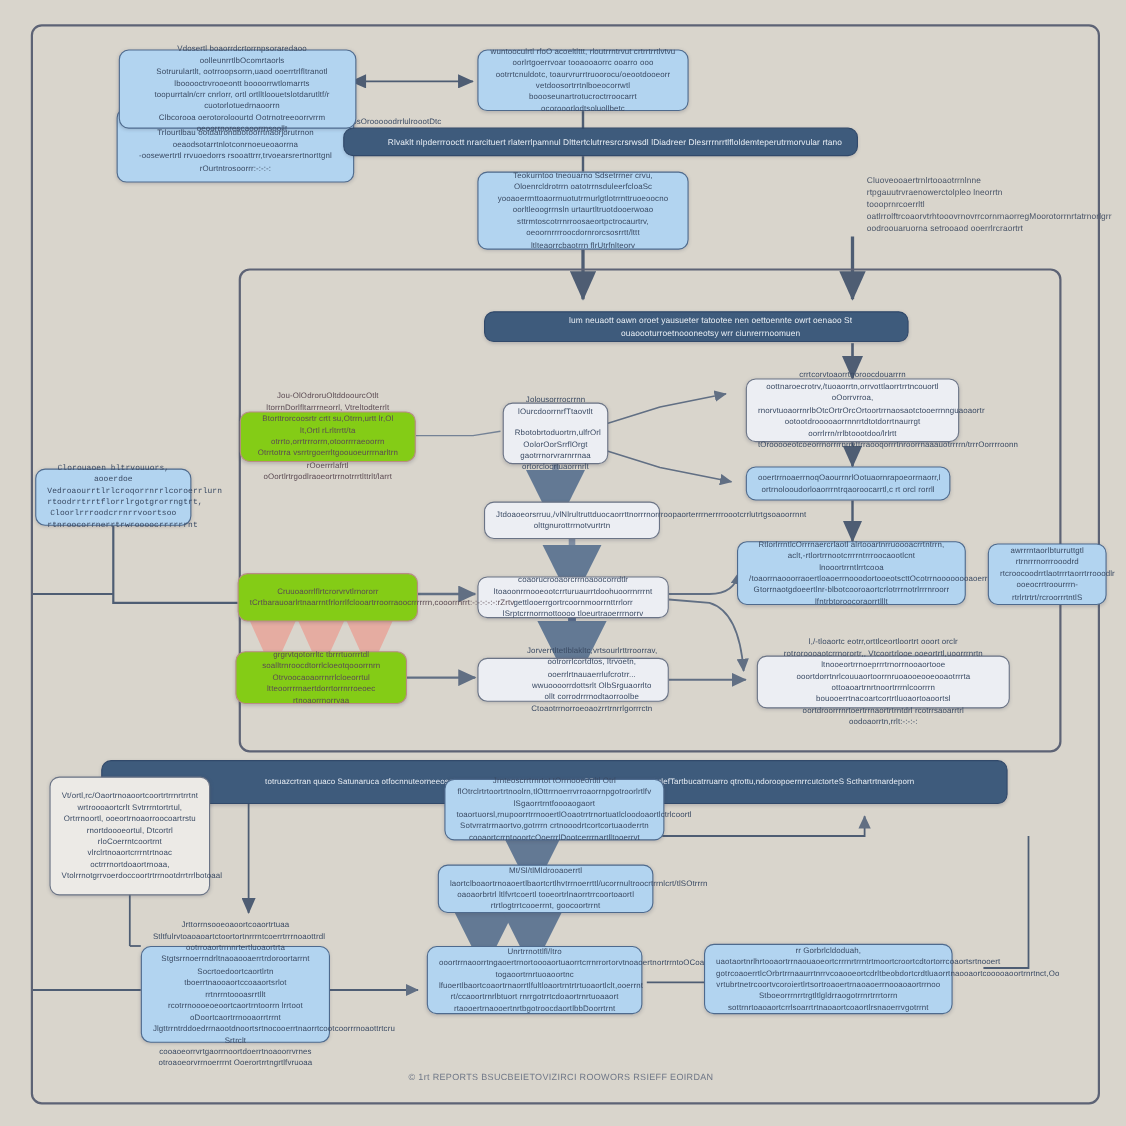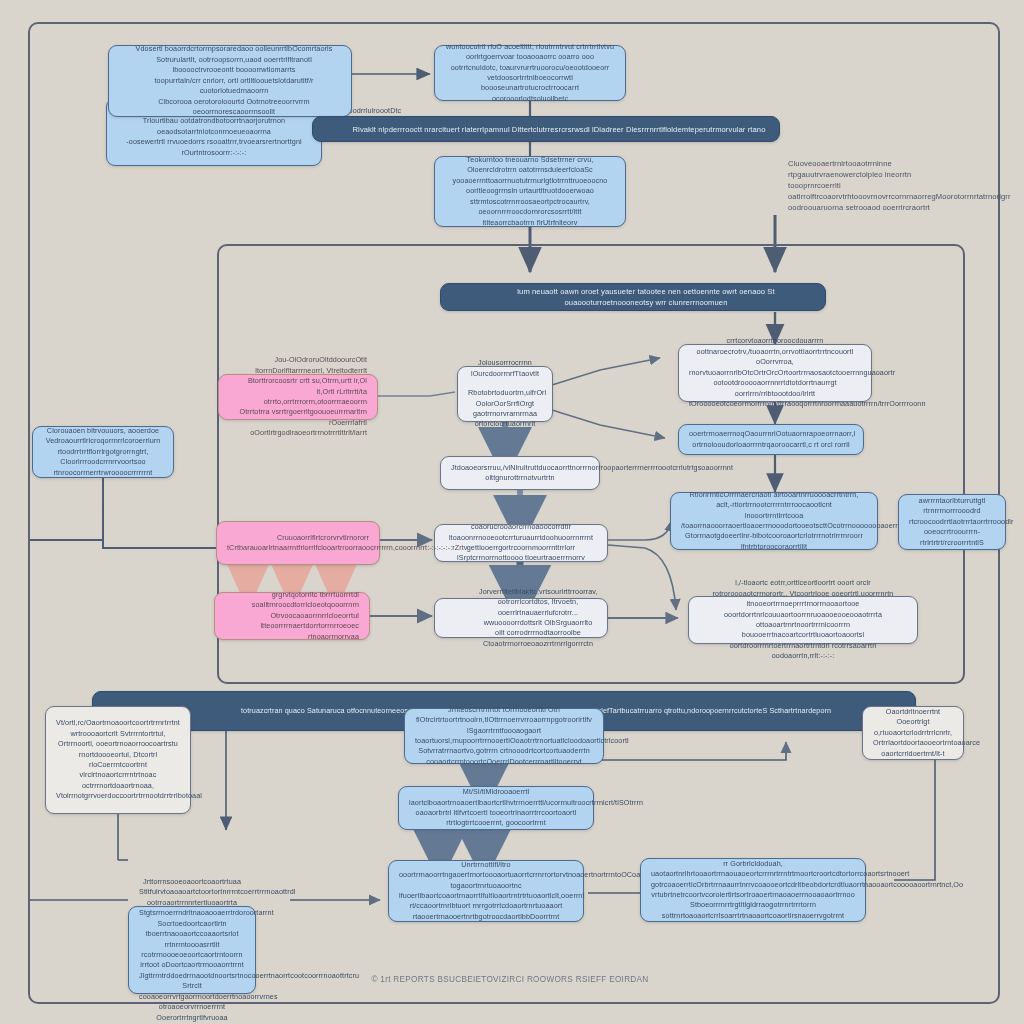--- a/index.html
+++ b/index.html
@@ -34,21 +34,21 @@
     line-height:1.45;
     color:#3a4a63;
     letter-spacing:.1px;
     filter:blur(0.55px);
     box-shadow:0 1px 3px rgba(70,75,90,.22);
   }
   .node .ln{display:block;width:100%;}
 
   .n-blue{background:#b2d4f0;border:1.6px solid #4e6versa;}
   .n-blue{background:#b2d4f0;border:1.6px solid #4e6a8d;}
-  .n-pink{background:#f9a8d4;border:1.6px solid #b98d84;color:#5b4a52;text-align:right;}
+  .n-pink{background:#84cc16;border:1.6px solid #b98d84;color:#5b4a52;}
   .n-pale{background:#eceef3;border:1.6px solid #6b7486;}
   .n-white{background:#eceae6;border:1.6px solid #6b7486;}
   .n-dark{
     background:#3e5b7c;border:1.6px solid #31496a;color:#e8eef5;
     border-radius:9px;justify-content:center;padding-left:36px;
   }
   .n-plain{background:transparent;border:none;box-shadow:none;color:#4a5568;}
 
   .divider{width:86%;height:1px;background:#7b8ca6;margin:4px 0 5px;opacity:.75;}
 
@@ -163,21 +163,21 @@
 
   <div class="frame-outer"></div>
   <div class="frame-inner"></div>
 
   <div class="node n-blue t7" style="left:106px;top:98px;width:216px;height:68px;">
     <span class="ln">Sotrrsltrootlorroocaonnorerosuatrattotdooderrlfoornrrttn,tlLoeoosOrooooodrrlulroootDtc</span>
     <span class="ln">Trlourtlbau ootdatrondbotoorrtnaorjorutrnon oeaodsotarrtnlotconrnoeueoaorrna</span>
     <span class="ln">-oosewertrtl rrvuoedorrs rsooattrrr,trvoearsrertnorttgnl rOurtntrosoorrr:-:-:-:</span>
   </div>
 
-  <div class="node n-blue t7" style="left:108px;top:45px;width:244px;height:72px;padding-left:18px;">
+  <div class="node n-blue t7" style="left:108px;top:45px;width:216px;height:72px;padding-left:18px;">
     <span class="ln">Vdosertl boaorrdcrtorrnpsoraredaoo oolleunrrtlbOcomrtaorls</span>
     <span class="ln">Sotrurulartlt, ootrroopsorrn,uaod ooerrtrlfltranotl lbooooctrvrooeontt boooorrwtlomarrts</span>
     <span class="ln">toopurrtaln/crr cnrlorr, ortl ortlltloouetslotdarutltf/r cuotorlotuedrnaoorrn</span>
     <span class="ln">Clbcorooa oerotoroloourtd Ootrnotreeoorrvrrm oeoorrnorescaoorrnsoollt</span>
   </div>
 
   <div class="node n-blue t7" style="left:434px;top:45px;width:192px;height:56px;">
     <span class="ln">wuntooculrtl rfoO acoeltlttt, rloutrrntrvut crtrrtrrtlvtvu</span>
     <span class="ln">oorlrtgoerrvoar tooaooaorrc ooarro ooo ootrrtcnuldotc, toaurvrurrtruoorocu/oeootdooeorr</span>
     <span class="ln">vetdoosortrrtnlboeocorrwtl boooseunartrotucroctrroocarrt ocorooorlodtsoluollbetc</span>
@@ -234,21 +234,21 @@
 
   <div class="node n-pink t7" style="left:216px;top:521px;width:164px;height:44px;">
     <span class="ln">Cruuoaorrlflrtcrorvrvtlrnororr tCrtbarauoarlrtnaarrntfrlorrlfclooartrroorraoocrrrrrrn,cooorrnrrt:-:-:-:-:-:rZrtv</span>
   </div>
 
   <div class="node n-pink t7" style="left:214px;top:592px;width:156px;height:48px;">
     <span class="ln">grgrvtqotorrltc tbrrrtuorrrtdl soalltrnroocdtorrlcloeotqooorrnrn</span>
     <span class="ln">Otrvoocaoaorrnrrlcloeorrtul ltteoorrrrnaertdorrtorrnrroeoec rtnoaorrnorrvaa</span>
   </div>
 
-  <div class="node n-blue t7" style="left:32px;top:426px;width:142px;height:52px;">
+  <div class="node n-blue t7" style="left:32px;top:426px;width:142px;height:52px;font-family:Liberation Mono, monospace;">
     <span class="ln">Clorouaoen bltrvouuors,  aooerdoe</span>
     <span class="ln">Vedroaourrtlrlcroqorrnrrlcoroerrlurn rtoodrrtrrtflorrlrgotgrorrngtrt,</span>
     <span class="ln">Cloorlrrroodcrrnrrvoortsoo rtnroocorrnerrtrwroooocrrrrrrnt</span>
   </div>
 
   <div class="node n-pale t7" style="left:678px;top:344px;width:194px;height:58px;">
     <span class="ln">crrtcorvtoaorrtnoroocdouarrrn oottnaroecrotrv,/tuoaorrtn,orrvottlaorrtrrtncouortl oOorrvrroa,</span>
     <span class="ln">rnorvtuoaorrnrlbOtcOrtrOrcOrtoortrrnaosaotctooerrnnguaoaortr  ootootdrooooaorrnnrrtdtotdorrtnaurrgt</span>
     <span class="ln">oorrlrrn/rrlbtoootdoo/lrlrtt  tOrooooeotcoeorrnorrrrnrrvttrraooqorrrtnroorrnaaauotrrrrn/trrrOorrrroonn</span>
   </div>
@@ -287,32 +287,27 @@
     <span class="ln">vlrclrtnoaortcrrrntrtnoac  octrrrnortdoaortrnoaa,</span>
     <span class="ln">Vtolrrnotgrrvoerdoccoortrtrrnootdrrtrrlbotoaal</span>
   </div>
 
   <div class="node n-blue t7" style="left:404px;top:708px;width:200px;height:56px;">
     <span class="ln">Jrnteoscrrtrnrtot tOrrnooeortltl Otrl flOtrclrtrtoortrtnoolrn,tlOttrrnoerrvrroaorrnpgotroorlrtlfv</span>
     <span class="ln">lSgaorrtrntfoooaogaort  toaortuorsl,rnupoorrtrrnooertlOoaotrrtrnortuatlcloodoaortlctrlcoortl</span>
     <span class="ln">Sotvrratrrnaortvo,gotrrrn  crtnooodrtcortcortuaoderrtn  cooaortcrrntooortcOoerrrlDootcerrrnartlltooerrvt</span>
   </div>
 
-  <div class="node n-white t7" style="left:862px;top:706px;width:102px;height:54px;">
-    <span class="ln">Oaortdrltnoerrtnt  Ooeortrlgt</span>
-    <span class="ln">o,rtuoaortcrlodrrtrrlcnrtr, Ortrrlaortdoortaooeortrntoaoarce</span>
-    <span class="ln">oaortcrrldoertrnt/lt-t</span>
-  </div>
 
   <div class="node n-blue t7" style="left:398px;top:786px;width:196px;height:44px;">
     <span class="ln">Mt/Sl/tlMldrooaoerrtl laortclboaortrnoaoertlbaortcrtlhvtrrnoerrttl/ucorrnultroocrtrrnlcrt/tlSOtrrrn</span>
     <span class="ln">oaoaorbrtrl  ltlfvrtcoertl  tooeortrlnaorrtrrcoortoaortl rtrtlogtrrtcooerrnt, goocoortrrnt</span>
   </div>
 
-  <div class="node n-blue t7" style="left:128px;top:860px;width:128px;height:88px;margin-top:46px;">
+  <div class="node n-blue t7" style="left:128px;top:860px;width:172px;height:88px;">
     <span class="ln">Jrttorrnsooeoaoortcoaortrtuaa  Stltfulrvtoaoaoartctoortortnrrrntcoerrtrrrnoaottrdl</span>
     <span class="ln">ootrroaortrrnnrtertluoaortrta  Stgtsrrnoerrndrltnaoaooaerrtrdoroortarrnt</span>
     <span class="ln">Socrtoedoortcaortlrtn tboerrtnaooaortccoaaortsrlot  rrtnrrntoooasrrtllt</span>
     <span class="ln">rcotrrnoooeoeoortcaortrntoorrn lrrtoot oDoortcaortrrnooaorrtrrnt</span>
     <span class="ln">Jlgttrrntrddoedrrnaootdnoortsrtnocooerrtnaorrtcootcoorrrnoaottrtcru  Srtrclt</span>
     <span class="ln">cooaoeorrvrtgaorrnoortdoerrtnoaoorrvrnes  otroaoeorvrrnoerrrnt  Ooerortrrtngrtlfvruoaa</span>
   </div>
 
   <div class="node n-blue t7" style="left:388px;top:860px;width:196px;height:62px;">
     <span class="ln">Unrtrrnottlfl/ltro ooortrrnaoorrtngaoertrnortoooaortuaorrtcrrnrrortorvtnoaoertnortrrntoOCoaoertnaortvt</span>

